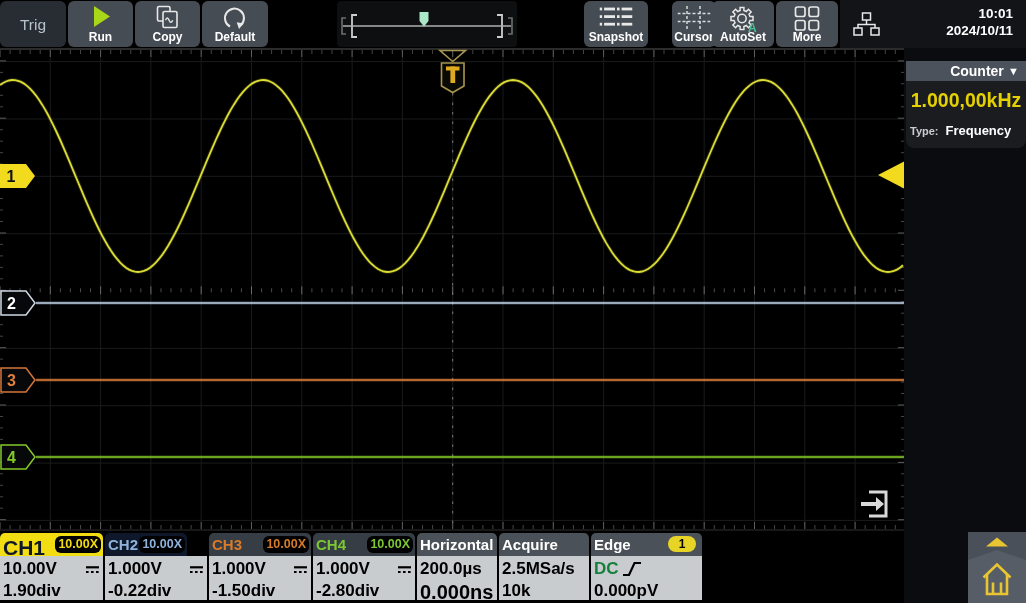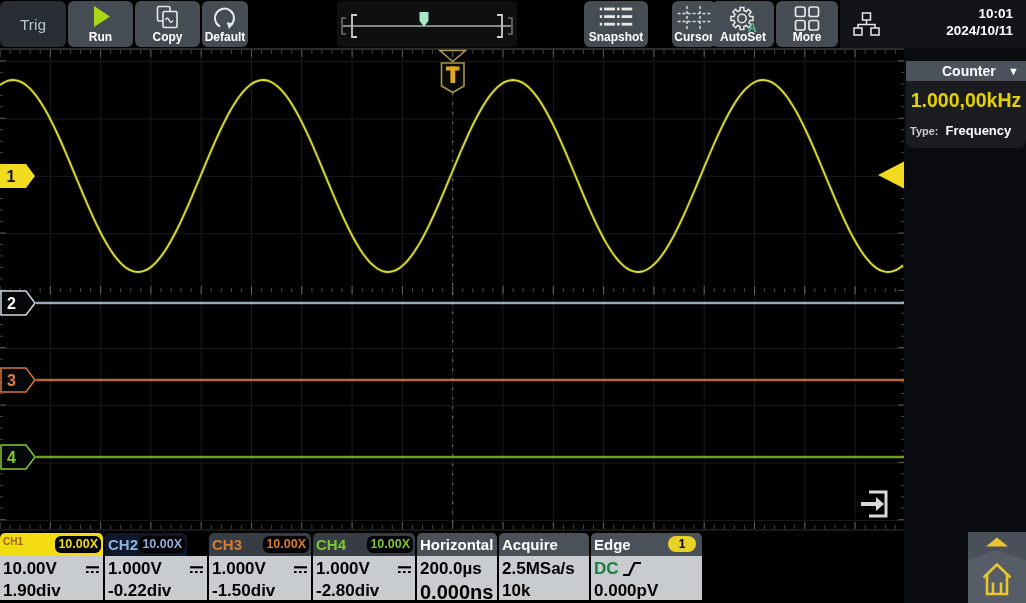--- a/index.html
+++ b/index.html
@@ -19,21 +19,21 @@
    <div class="lbl">Run</div>
     </div>
  <div class="btn" style="left:135px;width:65px;">
    <svg width="27" height="27" viewBox="0 0 27 27" fill="none" stroke="#e8e8e8" stroke-width="1.6">
      <rect x="3" y="1.5" width="12.5" height="14.5" rx="1.5"></rect>
      <rect x="8.5" y="6.5" width="14" height="16" rx="1.5" fill="#464c54"></rect>
      <path d="M11 15.2 q1.8-4.4 3.6 0 q1.8 4.4 3.6 0" stroke-width="1.4"></path>
    </svg>
    <div class="lbl">Copy</div>
     </div>
- <div class="btn" style="left:202px;width:46px;">
+ <div class="btn" style="left:202px;width:66px;">
    <svg width="28" height="27" viewBox="0 0 28 27" fill="none" stroke="#e8e8e8" stroke-width="2">
      <path d="M9 21.5 A 9.5 9.5 0 1 1 20 20"></path>
      <polygon points="15.7,17.3 22.7,18.4 18,24" fill="#e8e8e8" stroke="none"></polygon>
    </svg>
    <div class="lbl">Default</div>
     </div>
  <div class="abs" style="left:337px;top:1px;width:180px;height:46px;background:#0e0f11;border-radius:4px;">
    <svg width="180" height="46" viewBox="0 0 180 46">
      <g stroke="#6e6e6e" stroke-width="1.6" fill="none">
        <path d="M9 17 h-4 v16 h4"></path>
@@ -507,21 +507,21 @@
   <g stroke="#d9d9d9" stroke-width="3" fill="none">
     <path d="M869 444 h17 v24 h-17"></path>
     <line x1="861" y1="456" x2="878" y2="456" stroke-width="4"></line>
     <polygon points="876,449 884,456 876,463" fill="#d9d9d9" stroke="none"></polygon>
   </g>
 </svg>
 </div>
 
 <div class="abs" style="left:904px;top:48px;width:122px;height:555px;background:#0a0c0f;">
   <div class="abs" style="left:2px;top:13px;width:120px;height:20px;background:#4c525b;color:#fff;font-size:14px;line-height:20px;">
-    <span style="position:absolute;left:0;right:14px;padding-left:36px;">Counter</span>
+    <span style="position:absolute;left:0;right:14px;text-align:center;padding-left:36px;">Counter</span>
     <span style="position:absolute;right:7px;top:0;font-size:11px;">▼</span>
   </div>
   <div class="abs" style="left:2px;top:33px;width:120px;height:67px;background:#1a1c20;border-radius:0 0 8px 8px;">
     <div style="margin-top:8px;text-align:center;color:#e5d000;font-size:19.5px;">1.000,00kHz</div>
     <div style="margin-top:9px;margin-left:4px;color:#fff;"><span style="font-size:11px;color:#c9cdd1;">Type:</span><span style="font-size:13px;margin-left:7px;">Frequency</span></div>
   </div>
   <div class="abs" style="left:64px;top:484px;width:58px;height:71px;background:#4a505a;">
     <svg width="58" height="71" viewBox="0 0 58 71">
       <polygon points="0,28 29,18 58,28 58,71 0,71" fill="#575d66"></polygon>
       <polygon points="18,14.5 40,14.5 29,5.5" fill="#e8c531"></polygon>
@@ -531,21 +531,21 @@
         <path d="M25 62 v-11.5 M33 62 v-11.5"></path>
       </g>
     </svg>
   </div>
 </div>
 
 <div class="abs" style="left:0;top:531px;width:904px;height:72px;background:#000;">
 
   <div class="abs" style="left:0px;top:2px;width:103px;height:67px;">
     <div class="abs" style="left:0;top:0;width:103px;height:23px;background:#f2dc12;border-radius:5px 5px 0 0;">
-      <span style="position:absolute;left:3px;top:3px;font-size:10px;color:#a16207;">CH1</span>
+      <span style="position:absolute;left:3px;top:3px;font-size:21px;color:#0f172a;">CH1</span>
       <span style="position:absolute;right:2px;top:3px;background:#000;color:#f2dc12;border-radius:6px;font-size:12.5px;padding:0 3px;line-height:17px;display:inline-block;height:17px;">10.00X</span>
     </div>
     <div class="abs" style="left:0;top:23px;width:103px;height:44px;background:#c9cccf;color:#000;">
       <span style="position:absolute;left:3px;top:3px;font-size:17px;">10.00V</span>
       <svg style="position:absolute;right:4px;top:10px;" width="13" height="8" viewBox="0 0 13 8">
           <line x1="0" y1="1.3" x2="13" y2="1.3" stroke="#000" stroke-width="2.2"></line>
           <line x1="0" y1="6" x2="13" y2="6" stroke="#000" stroke-width="2.2" stroke-dasharray="2.6,2.4"></line>
         </svg>
       <span style="position:absolute;left:3px;top:25px;font-size:17px;">1.90div</span>
     </div>

